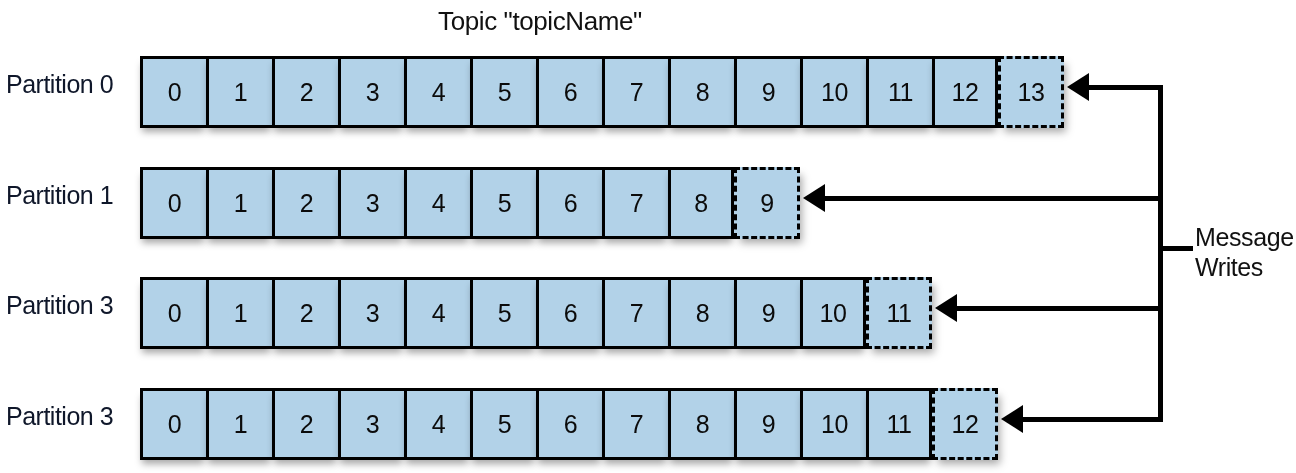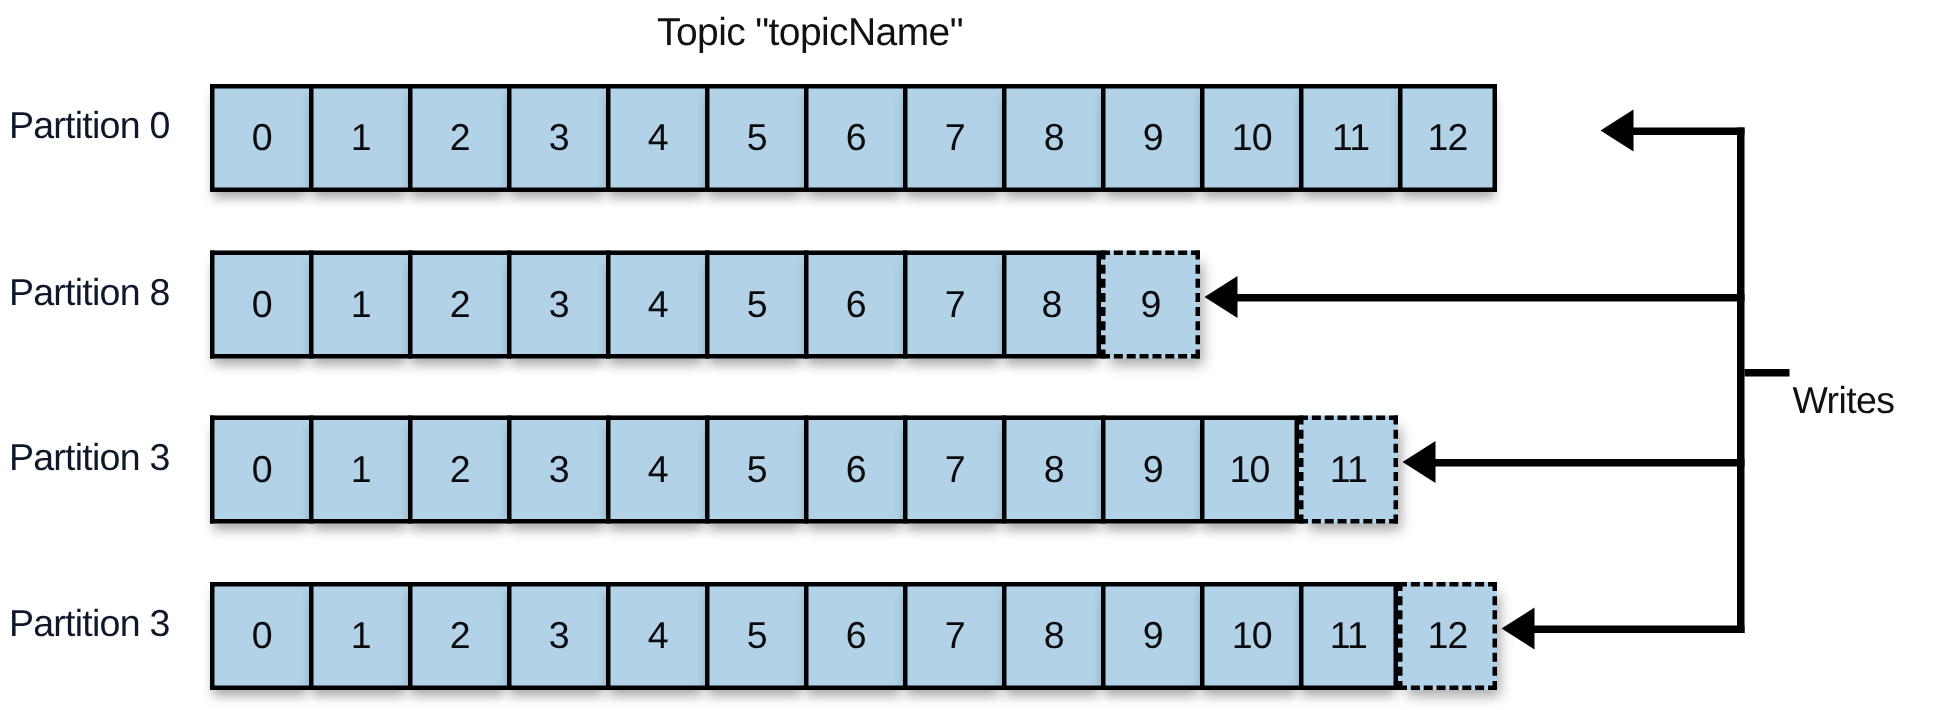--- a/index.html
+++ b/index.html
@@ -149,24 +149,25 @@
           <div class="cell solid">3</div>
           <div class="cell solid">4</div>
           <div class="cell solid">5</div>
           <div class="cell solid">6</div>
           <div class="cell solid">7</div>
           <div class="cell solid">8</div>
           <div class="cell solid">9</div>
           <div class="cell solid">10</div>
           <div class="cell solid">11</div>
           <div class="cell solid last-solid">12</div>
+          <div class="cell pending">13</div>
         </div>
       </div>
       <div class="partition-row" style="top: 161px;">
-        <div class="partition-label">Partition 8</div>
+        <div class="partition-label">Partition 1</div>
         <div class="cells">
           <div class="cell solid">0</div>
           <div class="cell solid">1</div>
           <div class="cell solid">2</div>
           <div class="cell solid">3</div>
           <div class="cell solid">4</div>
           <div class="cell solid">5</div>
           <div class="cell solid">6</div>
           <div class="cell solid">7</div>
           <div class="cell solid last-solid">8</div>
@@ -216,15 +217,16 @@
       <div class="arrow-head" style="left: 803px; top: 184px;"></div>
       <div class="arrow-line" style="left: 824px; top: 196px; width: 339px;"></div>
       <div class="arrow-head" style="left: 935px; top: 294px;"></div>
       <div class="arrow-line" style="left: 956px; top: 306px; width: 207px;"></div>
       <div class="arrow-head" style="left: 1001px; top: 405px;"></div>
       <div class="arrow-line" style="left: 1022px; top: 417px; width: 141px;"></div>
       <div class="bus-line" style="left: 1158px; top: 85px; height: 337px;"></div>
       <div class="bus-stub" style="left: 1163px; top: 246px; width: 30px;"></div>
     </div>
 
+  <div class="writes-label" style="left:1195px; top:222px;">Message</div>
   <div class="writes-label" style="left:1195px; top:252px;text-align:right;">Writes</div>
 
 </div>
 
 </body></html>

